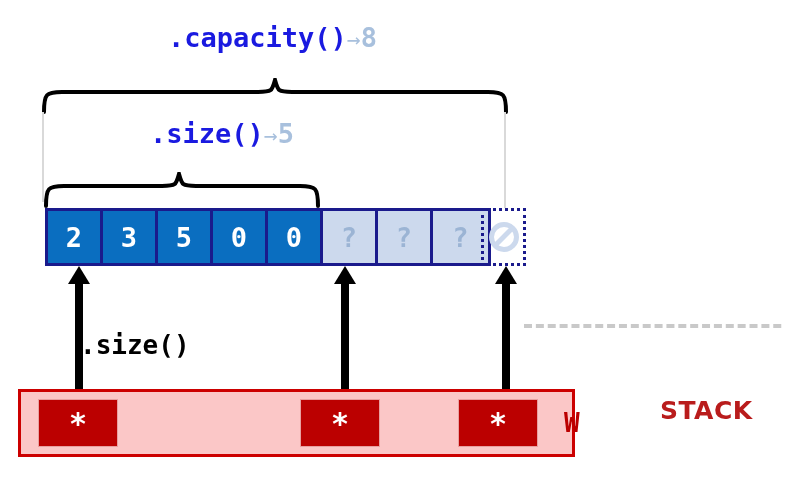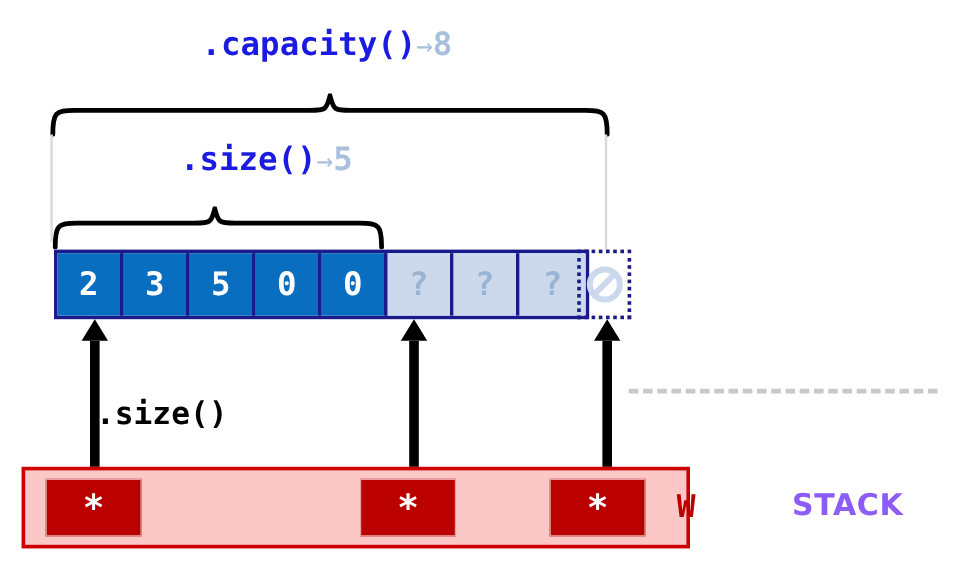--- a/index.html
+++ b/index.html
@@ -180,24 +180,24 @@
     font-size: 30px;
   }
   #stack-extra-label {
     left: 564px; top: 408px;
     font-family: "DejaVu Sans Mono", monospace;
     font-weight: bold;
     font-size: 26px;
     color: #bb0000;
   }
   #stack-region-label {
-    left: 660px; top: 406px;
+    left: 660px; top: 396px;
     font-size: 25px;
     font-weight: bold;
-    color: #8b5cf6;
+    color: #b91c1c;
     letter-spacing: 0.5px;
   }
 
   svg { display: block; }
 </style>
 </head>
 <body>
 
 <div id="canvas">
 

